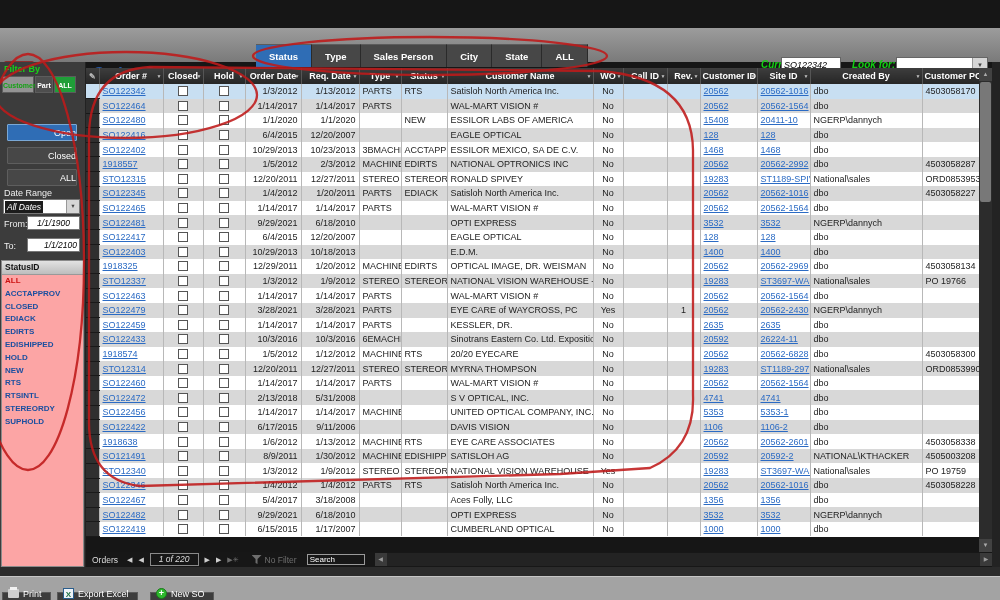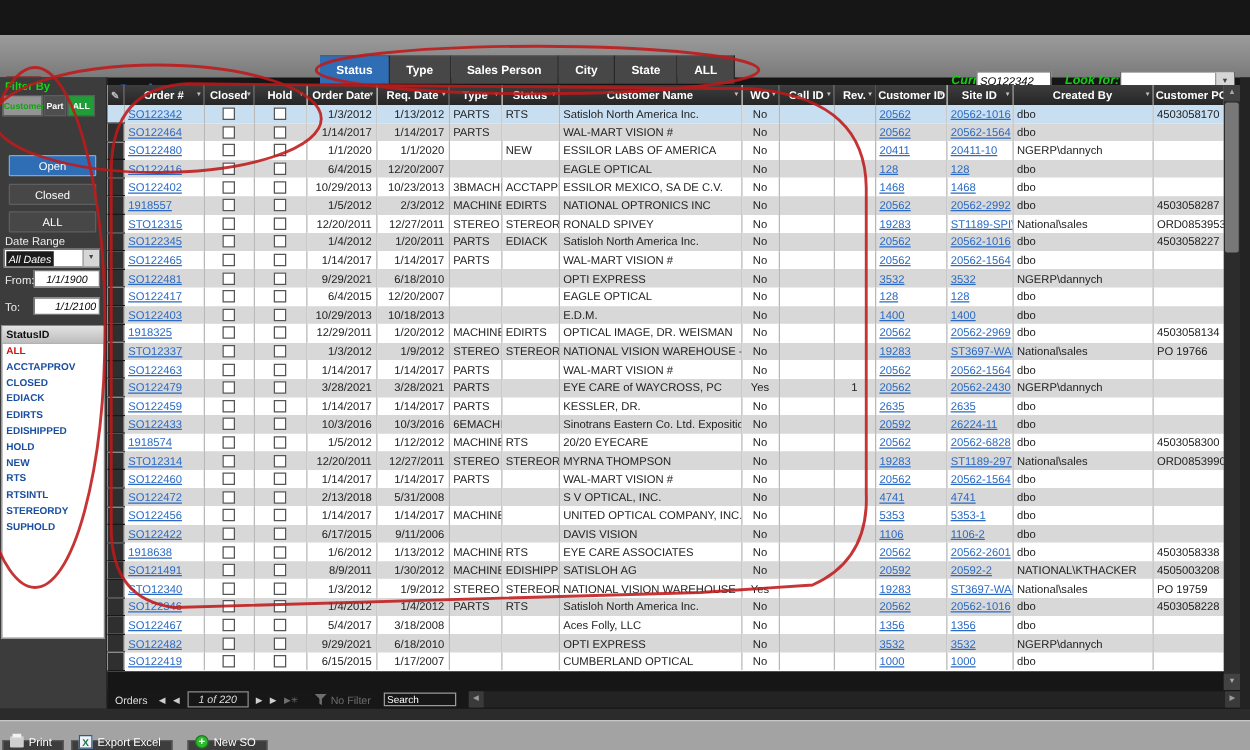--- a/index.html
+++ b/index.html
@@ -41,36 +41,36 @@
   
   #sidebar { position:absolute; left:0; top:62px; width:86px; height:505px; background:#3c3c3c; border-right:1px solid #222; }
   #filterby { position:absolute; left:4px; top:2px; color:#17d417; font-weight:bold; font-size:9px; }
   #entity-row { position:absolute; left:2px; top:14px; display:flex; }
   .ebtn { height:17px; font-size:7px; font-weight:bold; line-height:17px; text-align:center; margin-right:1px;
           border:1px solid #5c5c5c; }
   #btn-customer { width:32px; background:#949494; color:#15a215; }
   #btn-part     { width:18px; background:#4e4e4e; color:#fff; }
   #btn-all-e    { width:22px; background:#1f9e38; color:#fff; }
   .sbtn { position:absolute; left:7px; width:70px; height:17px; background:#474747; border:1px solid #5e5e5e;
-          color:#fff; font-size:9px; text-align:center; line-height:16px; border-radius:1px; }
+          color:#fff; font-size:9px; text-align:right; line-height:16px; border-radius:1px; }
   #btn-open   { top:62px; background:#2f6db5; border-color:#7aa8d6; }
   #btn-closed { top:85px; }
   #btn-all-s  { top:107px; }
   #daterange-label { position:absolute; left:4px; top:126px; color:#eee; font-size:9px; }
   #daterange-combo { position:absolute; left:3px; top:137px; width:77px; height:15px; background:#fff; border:1px solid #777; }
   #daterange-combo .val { position:absolute; left:1px; top:1px; font-size:8.5px; font-style:italic;
                           background:#1c1c1c; color:#fff; padding:0 2px; line-height:12px; }
   #daterange-combo .chev { position:absolute; right:0; top:0; width:13px; height:13px; background:#d6d6d6;
                            border-left:1px solid #999; color:#444; font-size:5.5px; text-align:center; line-height:13px; }
   .side-lbl { position:absolute; left:4px; color:#eee; font-size:9px; }
   #from-label { top:157px; } #to-label { top:179px; }
   .side-input { position:absolute; left:27px; width:53px; height:14px; border:1px solid #777; font-size:8.5px;
                 font-style:italic; text-align:right; padding:0 2px; }
   #from-input { top:154px;text-align:center; } #to-input { top:176px; }
-  #status-panel { position:absolute; left:1px; top:198px; width:83px; height:251px; background:#ffffff; border:1px solid #8a8a8a; }
+  #status-panel { position:absolute; left:1px; top:198px; width:83px; height:307px; background:#fca5a5; border:1px solid #8a8a8a; }
   #status-hdr { height:14px; background:linear-gradient(#e2e2e2,#bdbdbd); border-bottom:1px solid #999;
                 font-size:8.5px; font-weight:bold; color:#111; padding:1px 0 0 3px; }
   .status-item { height:12.8px; font-size:8px; font-weight:bold; color:#1a4fa0; padding-left:3px; line-height:12.8px; }
   .status-item.first { color:#cc1111; }
 
   
   #gridwrap { position:absolute; left:86px; top:68px; }
   table { border-collapse:collapse; table-layout:fixed; width:893px; background:#fff; }
   th { height:16px; background:linear-gradient(#3d3d3d,#262626); color:#fff; font-size:9px; font-weight:bold;
        border-right:1px solid #555; text-align:center; overflow:hidden; white-space:nowrap; position:relative; padding:0 2px; }
@@ -274,21 +274,21 @@
               <div class="cb"></div>
             </td>
             <td class="r">1/1/2020</td>
             <td class="r">1/1/2020</td>
             <td></td>
             <td>NEW</td>
             <td>ESSILOR LABS OF AMERICA</td>
             <td class="c">No</td>
             <td></td>
             <td class="c"></td>
-            <td><span class="link">20411</span></td>
+            <td><span class="link">15408</span></td>
             <td><span class="link">20411-10</span></td>
             <td>NGERP\dannych</td>
             <td></td>
           </tr>
           <tr class="even">
             <td class="rowhdr"></td>
             <td><span class="link">SO122416</span></td>
             <td class="c">
               <div class="cb"></div>
             </td>

